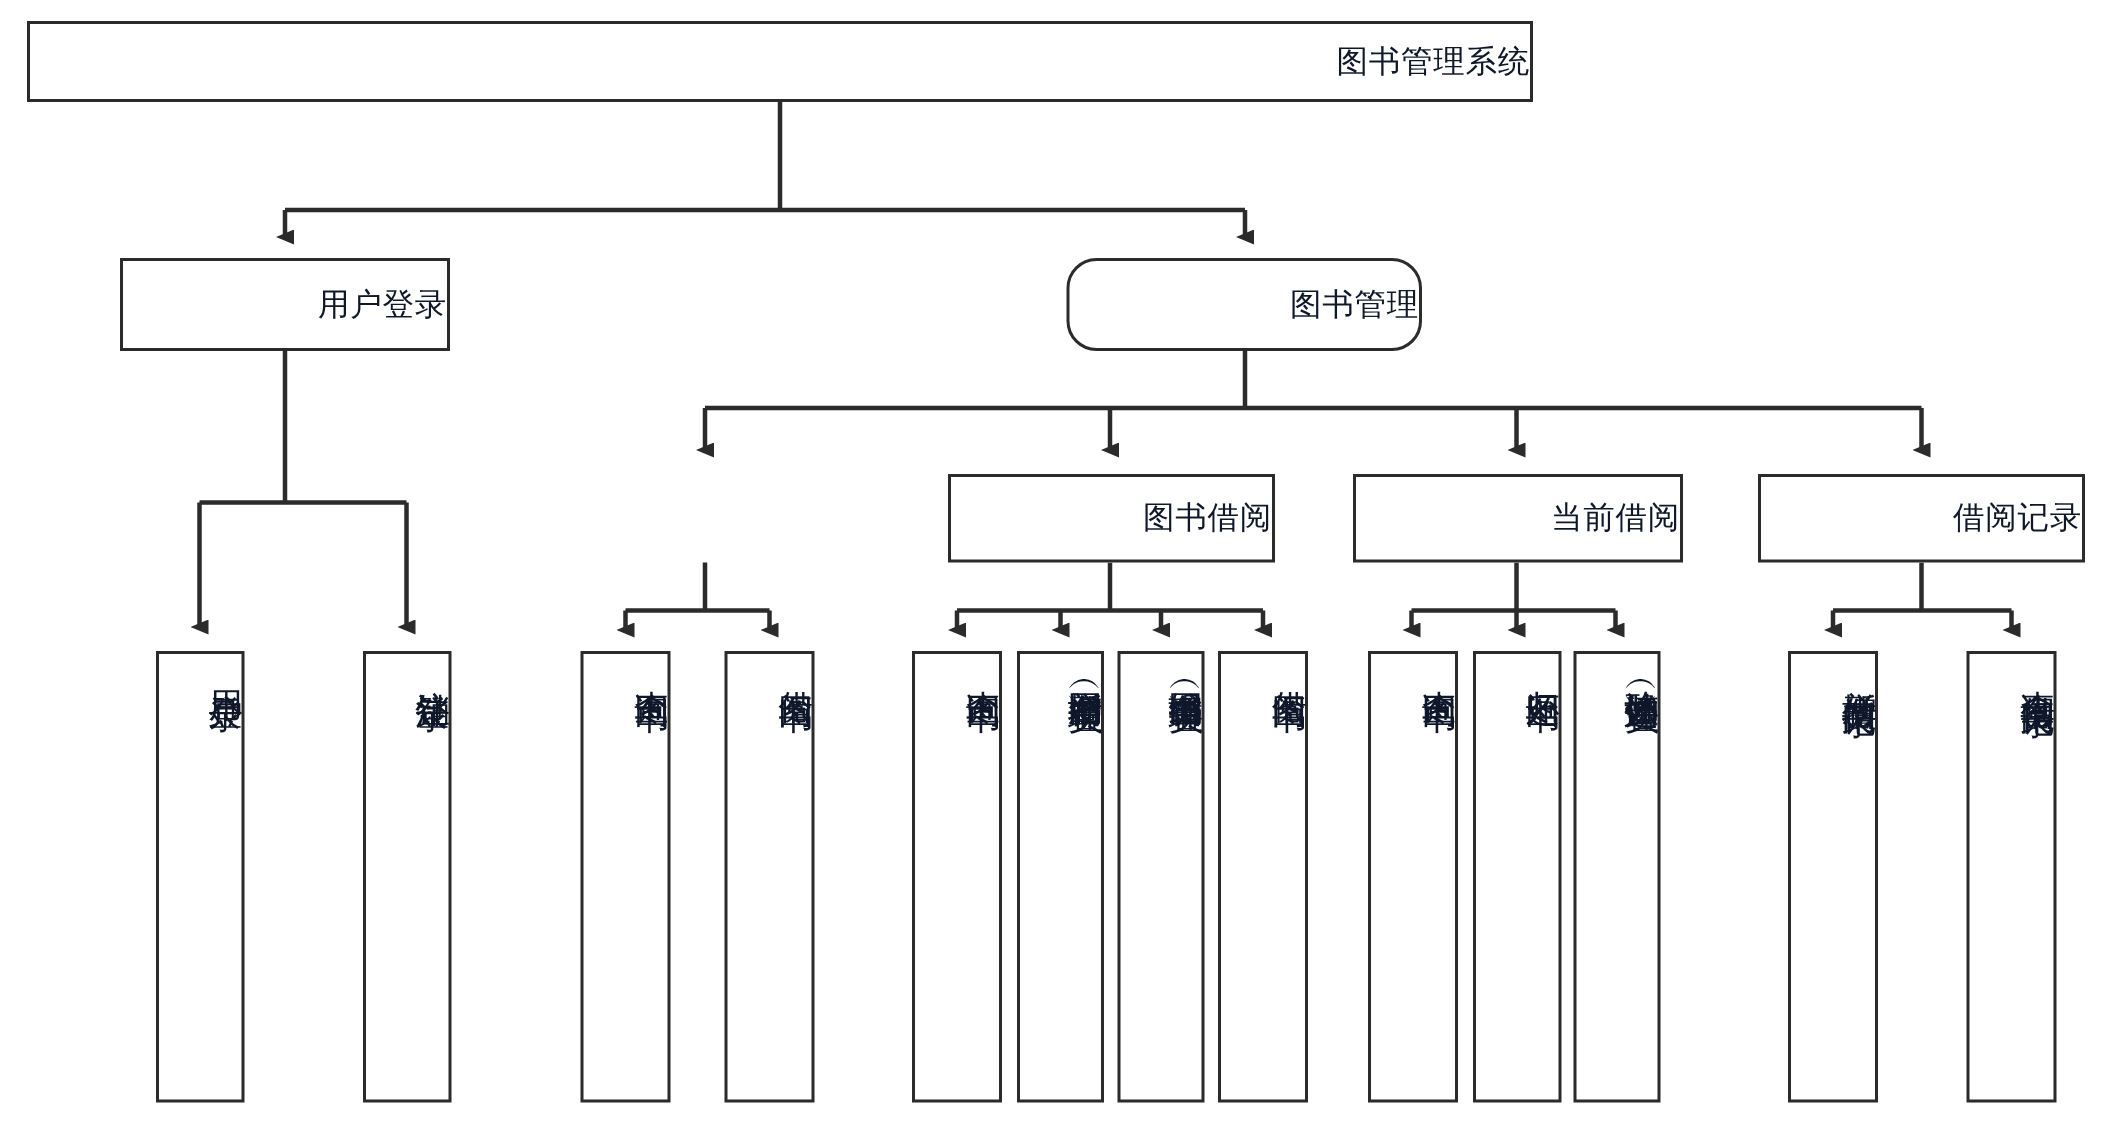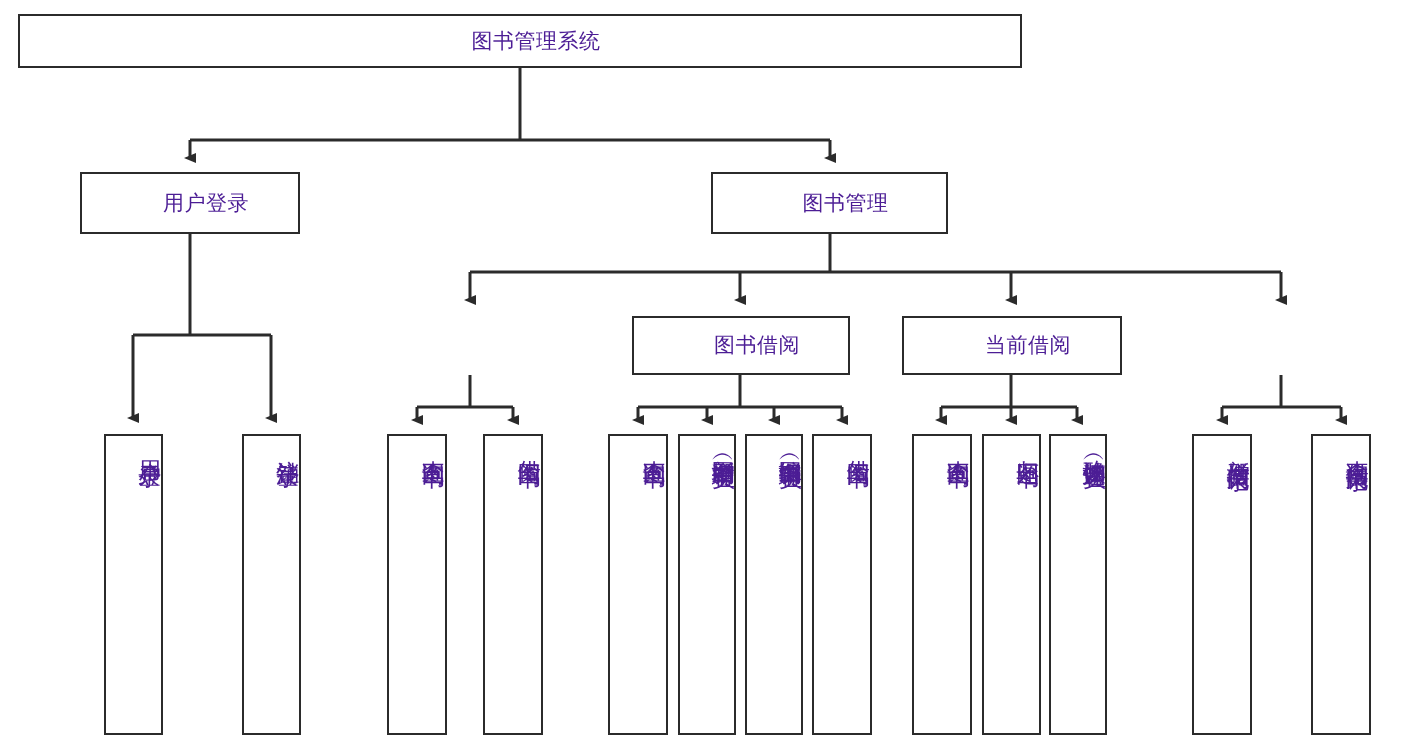--- a/index.html
+++ b/index.html
@@ -25,23 +25,23 @@
     height: 747px;
     pointer-events: none;
   }
   .node {
     position: absolute;
     box-sizing: border-box;
     background: #ffffff;
     border: 2px solid #2b2b2b;
     display: flex;
     align-items: center;
-    justify-content: center;
+    justify-content: flex-end;
     text-align: center;
-    color: #4c1d95;
+    color: #0f172a;
     padding-left: 32px;
   }
   .node .label {
     display: block;
     line-height: 1.18;
     letter-spacing: 0.5px;
   }
   .node.horiz .label {
     writing-mode: horizontal-tb;
     font-size: 21px;
@@ -126,29 +126,32 @@
     </g>
   </svg>
 
   <div class="node horiz" style="left:18px; top:14px; width:1004px; height:54px;">
     <span class="label">图书管理系统</span>
   </div>
 
   <div class="node horiz" style="left:80px; top:172px; width:220px; height:62px;">
     <span class="label">用户登录</span>
   </div>
-  <div class="node horiz" style="left:711px; top:172px; width:237px; height:62px;">
+  <div class="node horiz" style="left:711px; top:172px; width:237px; height:62px;border-radius:20px;">
     <span class="label">图书管理</span>
   </div>
 
   <div class="node horiz" style="left:902px; top:316px; width:220px; height:59px;">
     <span class="label">当前借阅</span>
   </div>
   <div class="node horiz" style="left:632px; top:316px; width:218px; height:59px;">
     <span class="label">图书借阅</span>
+  </div>
+  <div class="node horiz" style="left:1172px; top:316px; width:218px; height:59px;">
+    <span class="label">借阅记录</span>
   </div>
 
   <div class="node vert" style="left:104px; top:434px; width:59px; height:301px;">
     <span class="label">用户登录</span>
   </div>
   <div class="node vert" style="left:242px; top:434px; width:59px; height:301px;">
     <span class="label">注销登录</span>
   </div>
 
   <div class="node vert" style="left:387px; top:434px; width:60px; height:301px;">

